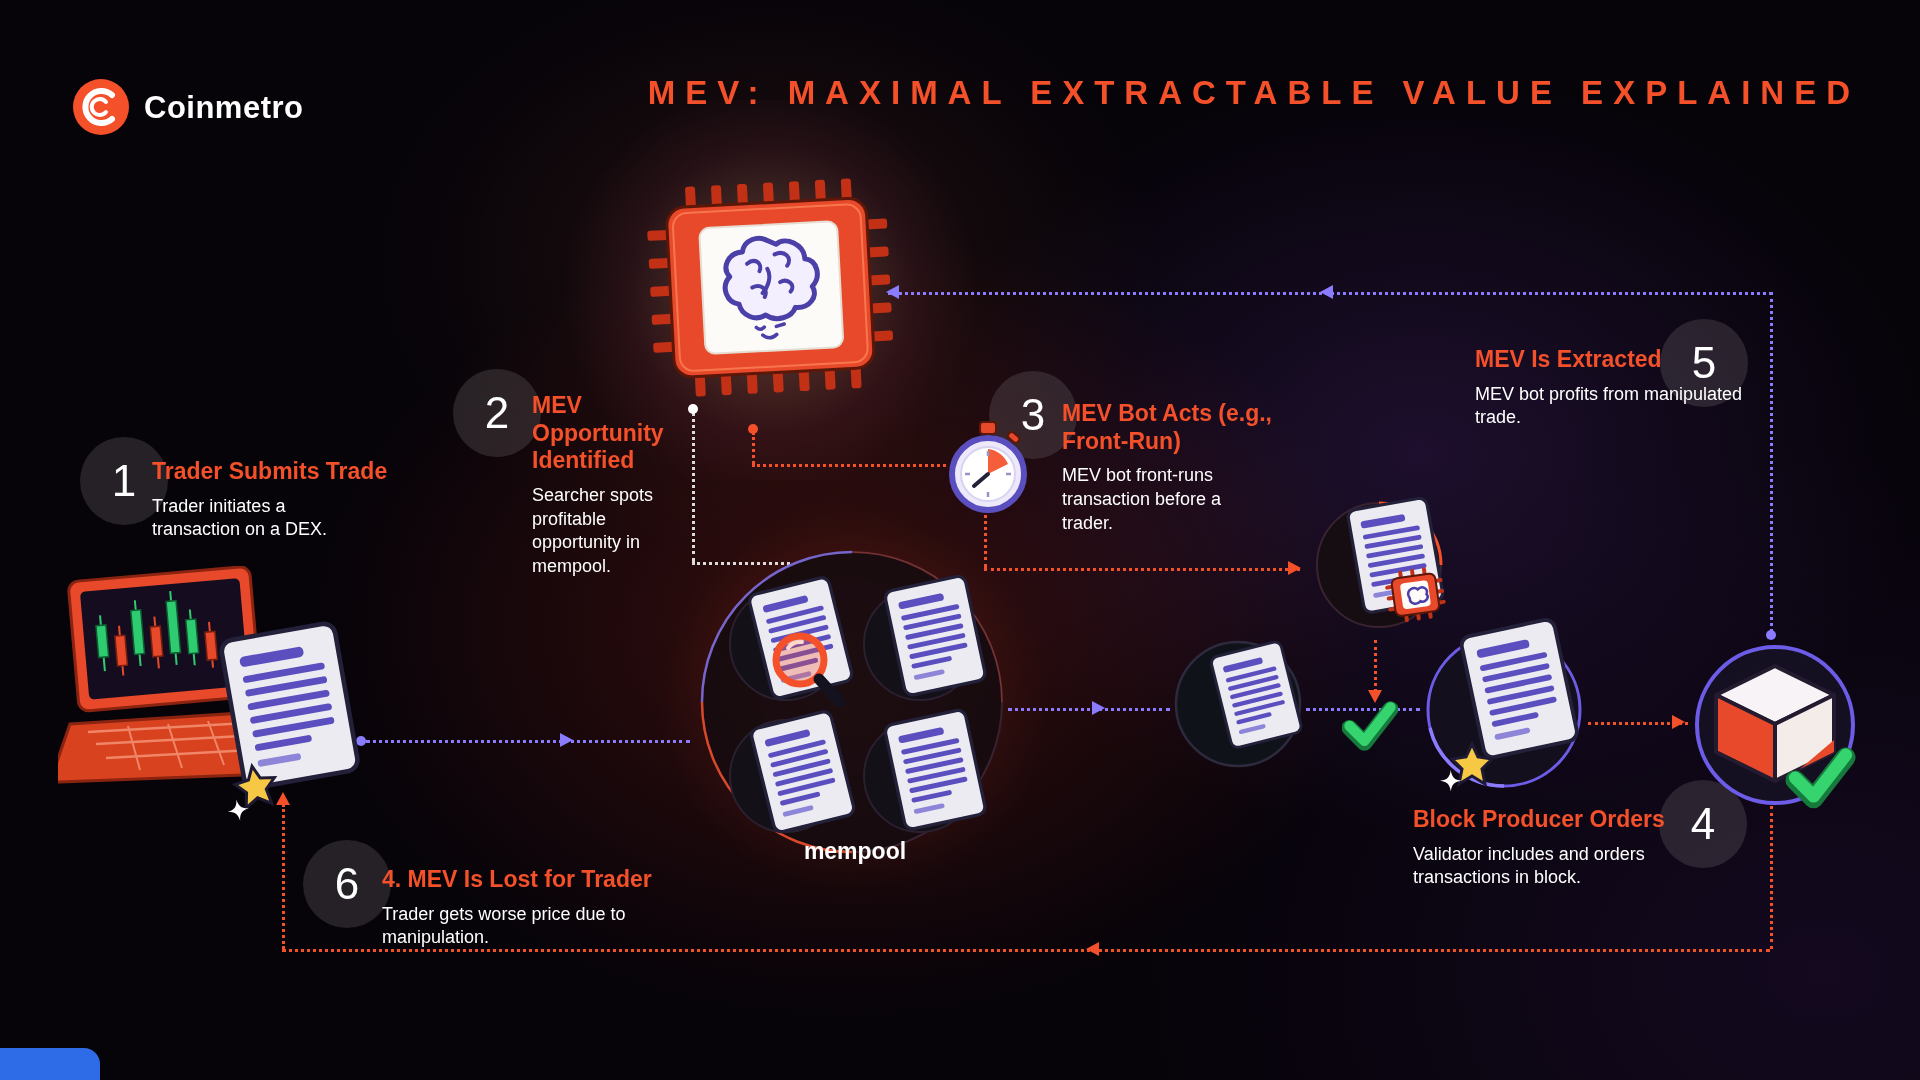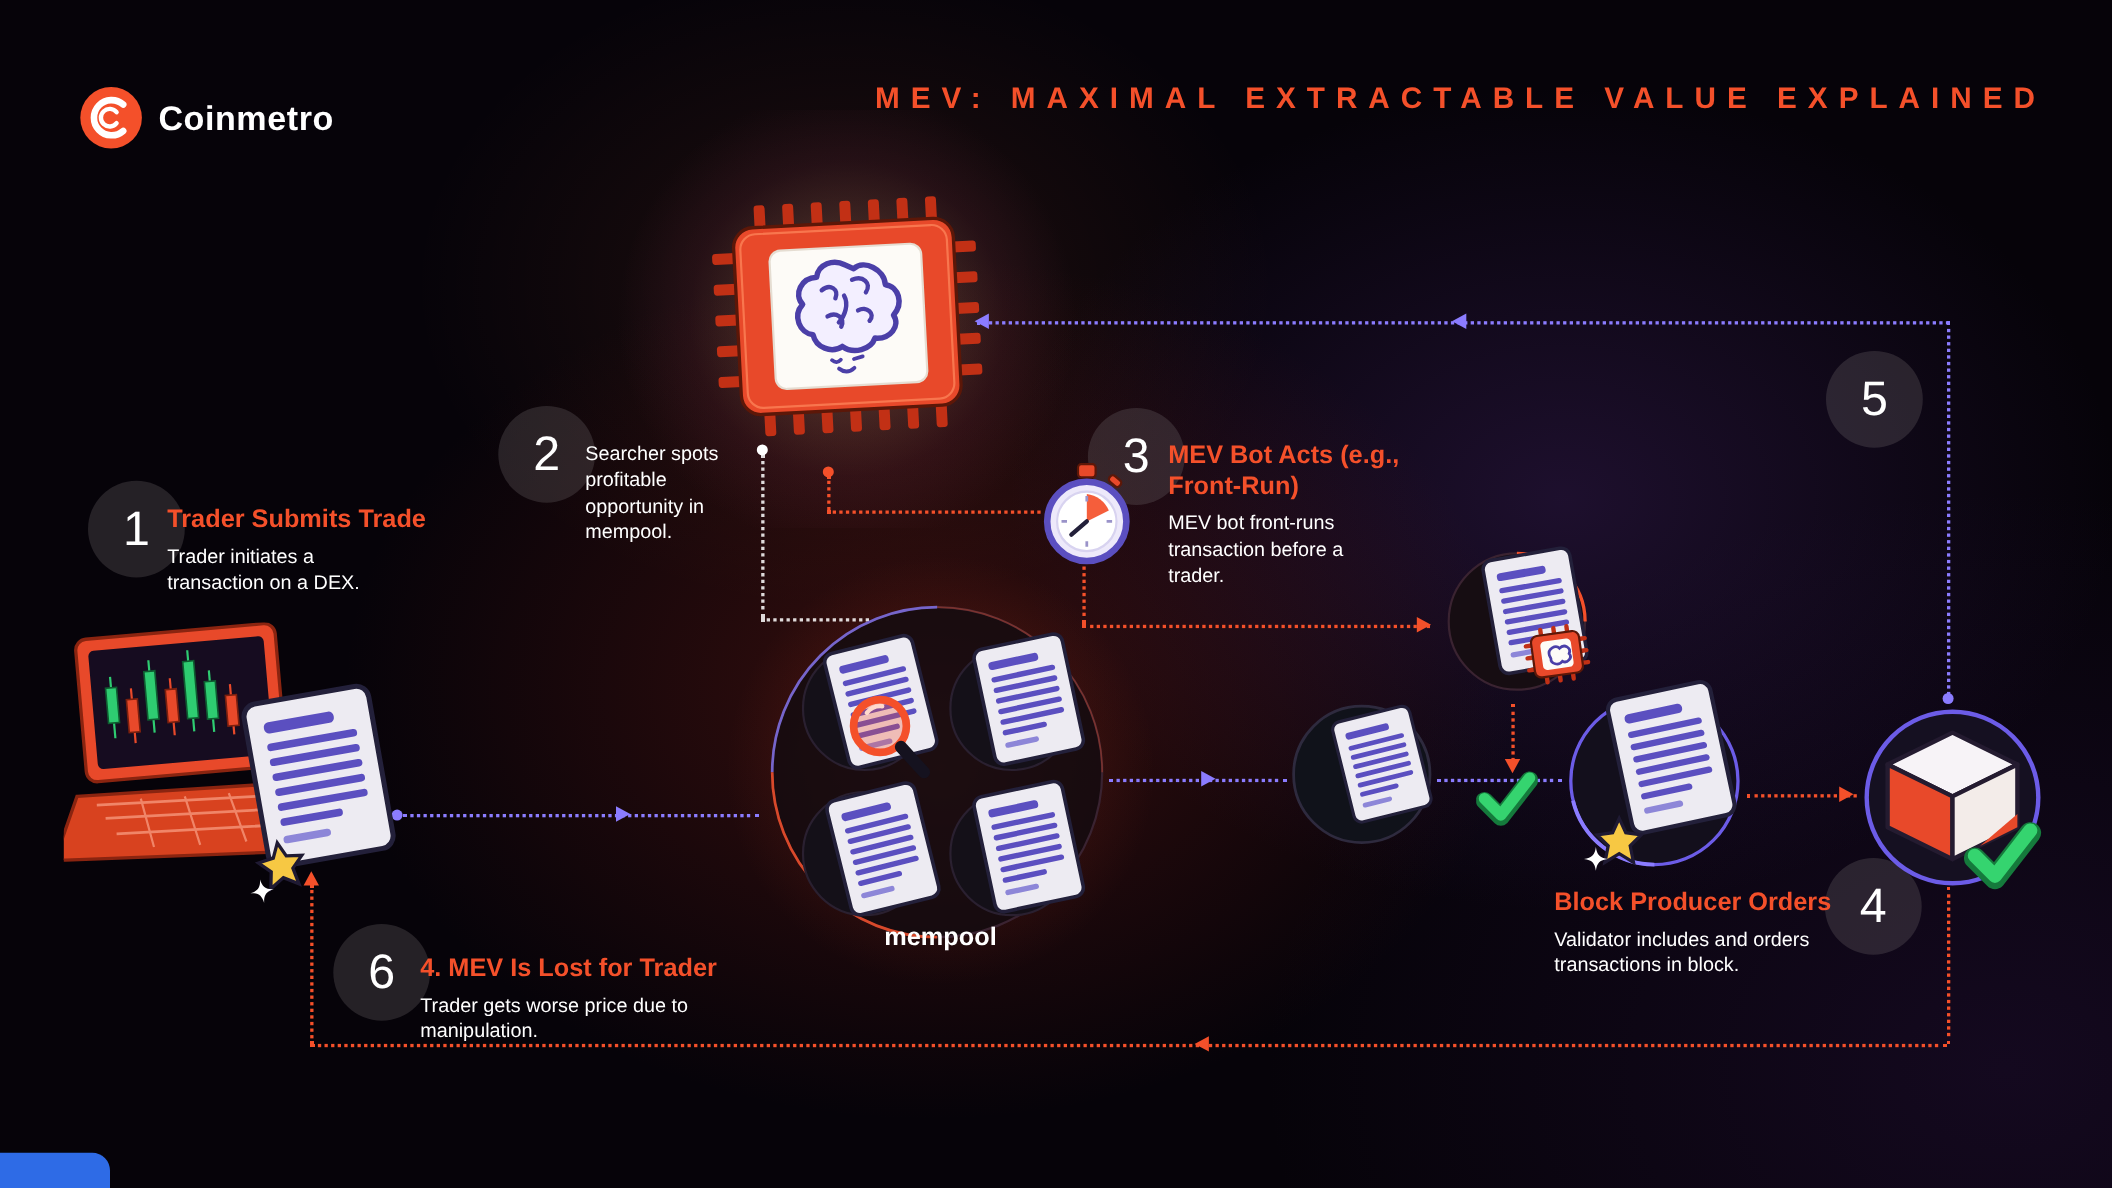--- a/index.html
+++ b/index.html
@@ -11,21 +11,21 @@
       radial-gradient(ellipse 700px 520px at 74% 42%, rgba(84,44,130,0.30), transparent 72%),
       radial-gradient(ellipse 560px 420px at 40% 24%, rgba(255,120,60,0.10), transparent 70%),
       radial-gradient(ellipse 900px 700px at 95% 90%, rgba(70,30,110,0.22), transparent 75%),
       #060309;
   }
   .abs{position:absolute;}
   
   .logo-circle{width:58px;height:58px;}
   .brand-text{color:#fff;font-size:31px;font-weight:700;letter-spacing:.5px;}
   .titles{text-align:right;}
-  .main-title{color:#F4502A;font-size:27px;font-weight:700;letter-spacing:10px;white-space:nowrap;}
+  .main-title{color:#F4502A;font-size:33px;font-weight:700;letter-spacing:10px;white-space:nowrap;}
   .sub-title{color:#fff;font-size:31px;font-weight:500;letter-spacing:13px;margin-top:14px;white-space:nowrap;}
   
   .step-title{color:#F4502A;font-weight:700;font-size:23px;line-height:1.2;}
   .step-desc{color:#fff;font-size:18px;line-height:1.32;margin-top:9px;font-weight:400;}
   .badge{width:88px;height:88px;border-radius:50%;background:rgba(110,102,106,0.30);
          display:flex;align-items:center;justify-content:center;
          color:#fff;font-size:44px;font-weight:500;z-index:1;}
   .mempool-label{color:#fff;font-size:23px;font-weight:700;text-align:center;}
   
   .line-h{border-top:3px dotted;height:0;}
@@ -143,33 +143,38 @@
   <div class="abs badge" style="left:303px;top:840px">
       <span>6</span>
     </div>
 
   <div class="abs z2" style="left:152px;top:458px;width:270px">
     <div class="step-title">Trader Submits Trade</div>
     <div class="step-desc" style="width:205px">Trader initiates a transaction on a DEX.</div>
   </div>
 
   <div class="abs z2" style="left:532px;top:392px;width:158px">
+    <div class="step-title">MEV Opportunity Identified</div>
     <div class="step-desc" style="width:140px">Searcher spots profitable opportunity in mempool.</div>
   </div>
 
   <div class="abs z2" style="left:1413px;top:806px;width:285px">
     <div class="step-title">Block Producer Orders</div>
     <div class="step-desc" style="width:255px">Validator includes and orders transactions in block.</div>
   </div>
 
   <div class="abs z2" style="left:1062px;top:400px;width:212px">
     <div class="step-title">MEV Bot Acts (e.g., Front-Run)</div>
     <div class="step-desc" style="width:192px">MEV bot front-runs transaction before a trader.</div>
   </div>
 
+  <div class="abs z2" style="left:1475px;top:346px;width:310px">
+    <div class="step-title">MEV Is Extracted</div>
+    <div class="step-desc" style="width:295px">MEV bot profits from manipulated trade.</div>
+  </div>
 
   <div class="abs z2" style="left:382px;top:866px;width:300px">
     <div class="step-title">4. MEV Is Lost for Trader</div>
     <div class="step-desc" style="width:278px">Trader gets worse price due to manipulation.</div>
   </div>
 
   <svg class="abs z2" style="left:58px;top:566px" width="330" height="260" viewBox="0 0 330 260">
     <g transform="translate(10,16) rotate(-5)">
       <rect x="0" y="0" width="182" height="130" rx="10" fill="#E8492A" stroke="#8A2410" stroke-width="3"></rect>
       <rect x="11" y="11" width="160" height="108" rx="5" fill="#160C20"></rect>

